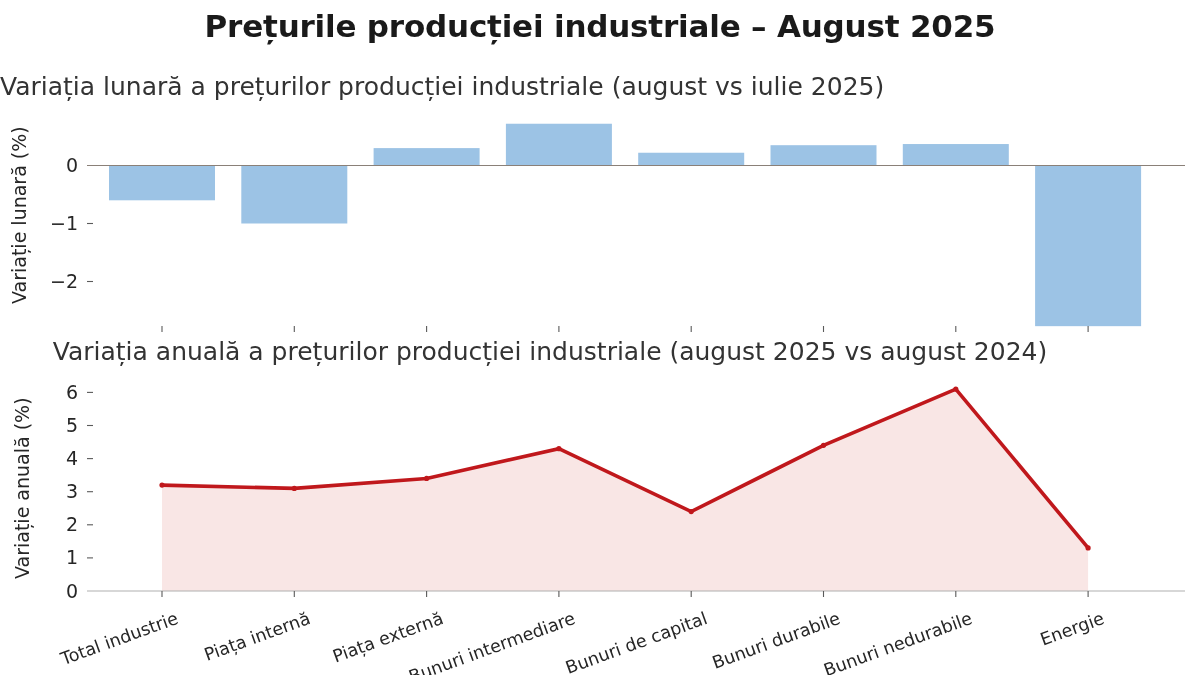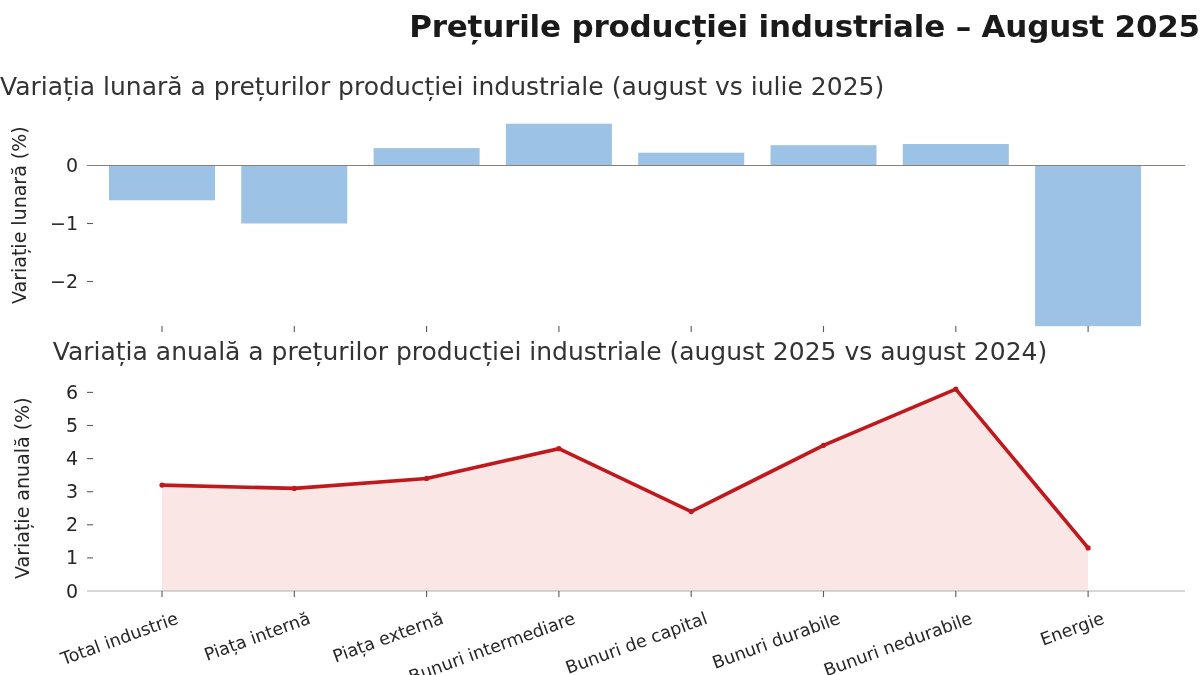--- a/index.html
+++ b/index.html
@@ -10,21 +10,21 @@
     font-family:"DejaVu Sans","Liberation Sans",sans-serif;
     color:#262626;
     overflow:hidden;
     position:relative;
   }
   #root{position:relative;width:1200px;height:675px;}
 
   
   .main-title{
     position:absolute;left:0;top:8px;width:1200px;
-    text-align:right;
+    text-align:center;
     font-size:31px;font-weight:bold;
     letter-spacing:-0.2px;
     color:#1a1a1a;
     white-space:nowrap;
   }
   .sub-title-1{
     position:absolute;left:0;top:72px;width:1200px;
     text-align:left;
     font-size:25px;font-weight:normal;
     color:#333333;

